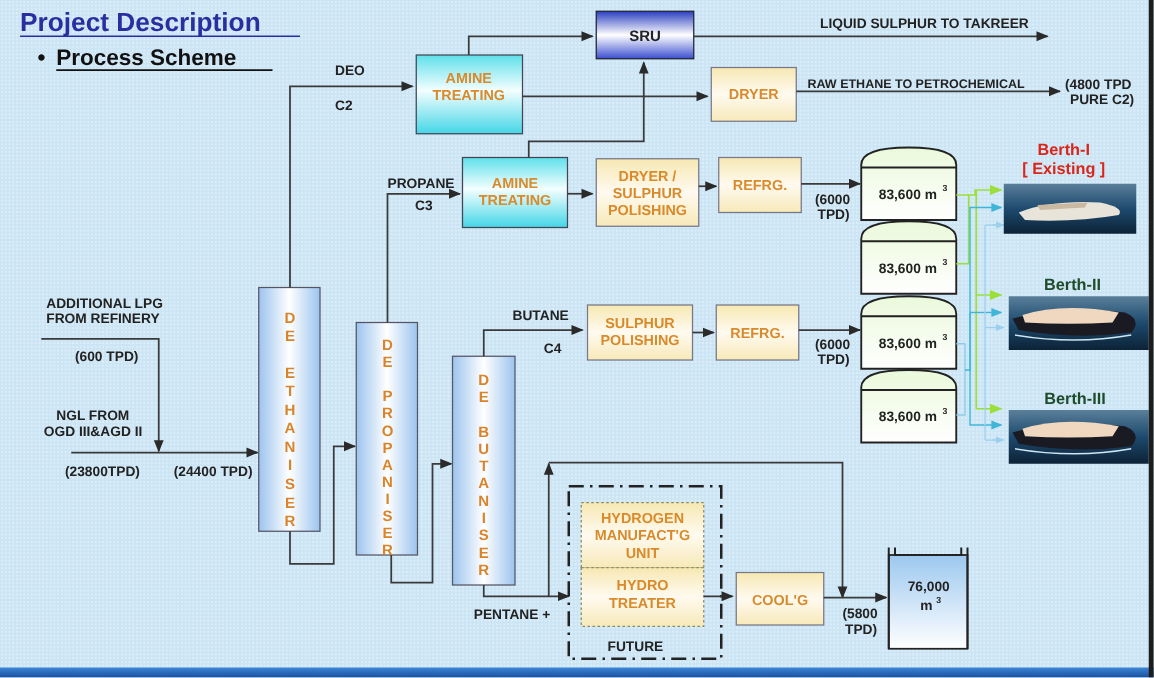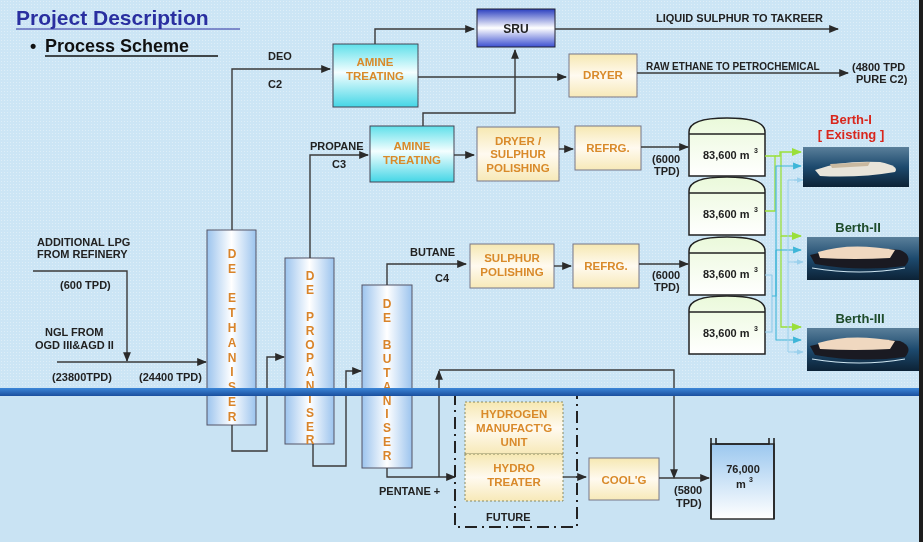--- a/index.html
+++ b/index.html
@@ -1,17 +1,17 @@
 <!DOCTYPE html>
 <html><head>
 <meta charset="utf-8">
 <style>
   html,body{margin:0;padding:0;}
   body{width:923px;height:542px;overflow:hidden;background:#c9e3f3;font-family:"Liberation Sans",sans-serif;}
-  #stage{position:relative;width:923px;height:396px;
+  #stage{position:relative;width:923px;height:542px;
     background:#cce5f5;
     background-image:radial-gradient(rgba(255,255,255,0.35) 0.6px, transparent 0.8px);
     background-size:3px 3px;}
   #stage:after{content:"";position:absolute;right:0;top:0;width:4px;height:542px;background:#1d1d1d;}
   .bottom-bar{position:absolute;left:0;bottom:0;width:923px;height:8px;background:linear-gradient(#3c86d8,#1a4f9e);}
   svg{position:absolute;left:0;top:0;}
   .title{font-weight:bold;font-size:21px;fill:#2a2fa0;}
   .subtitle{font-weight:bold;font-size:18px;fill:#111;}
   .lbl{font-weight:bold;font-size:11px;fill:#222;}
   .boxtxt{font-weight:bold;font-size:11.5px;fill:#d98a2a;}

